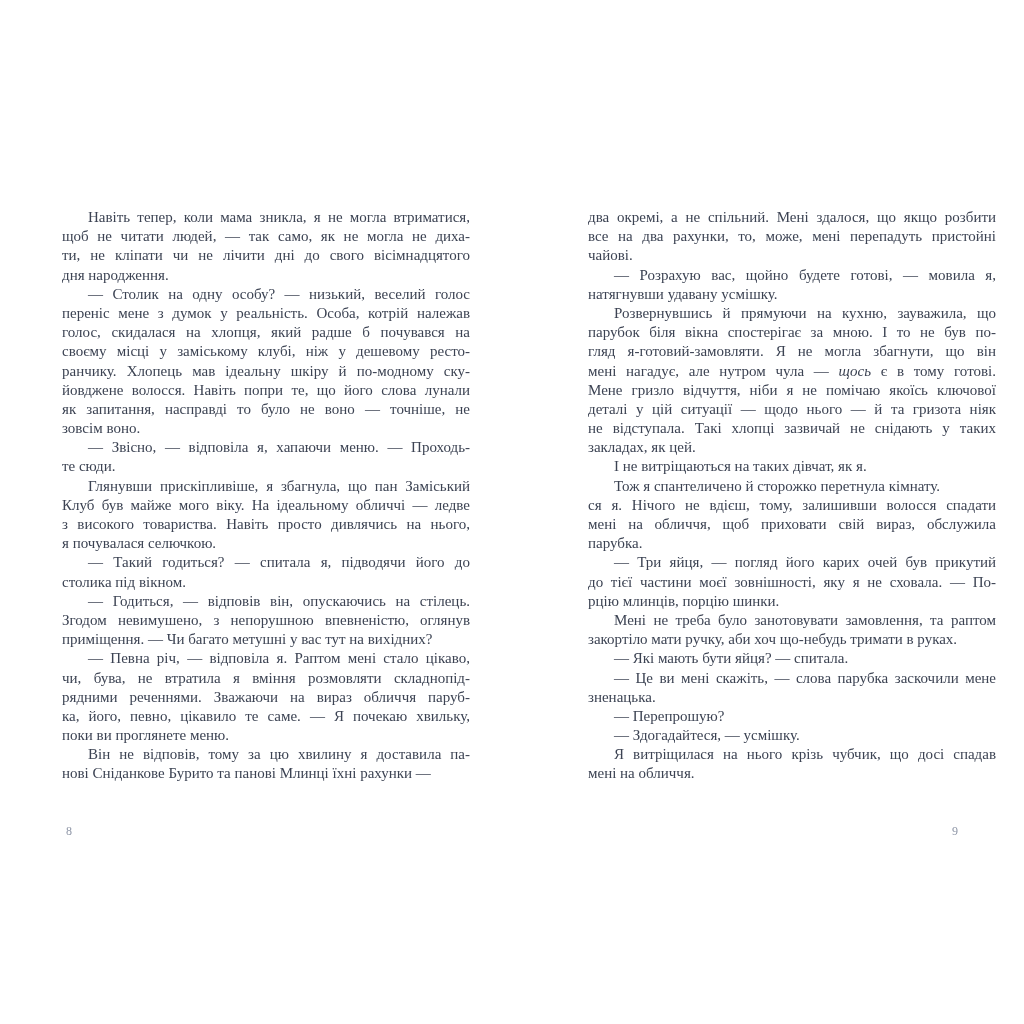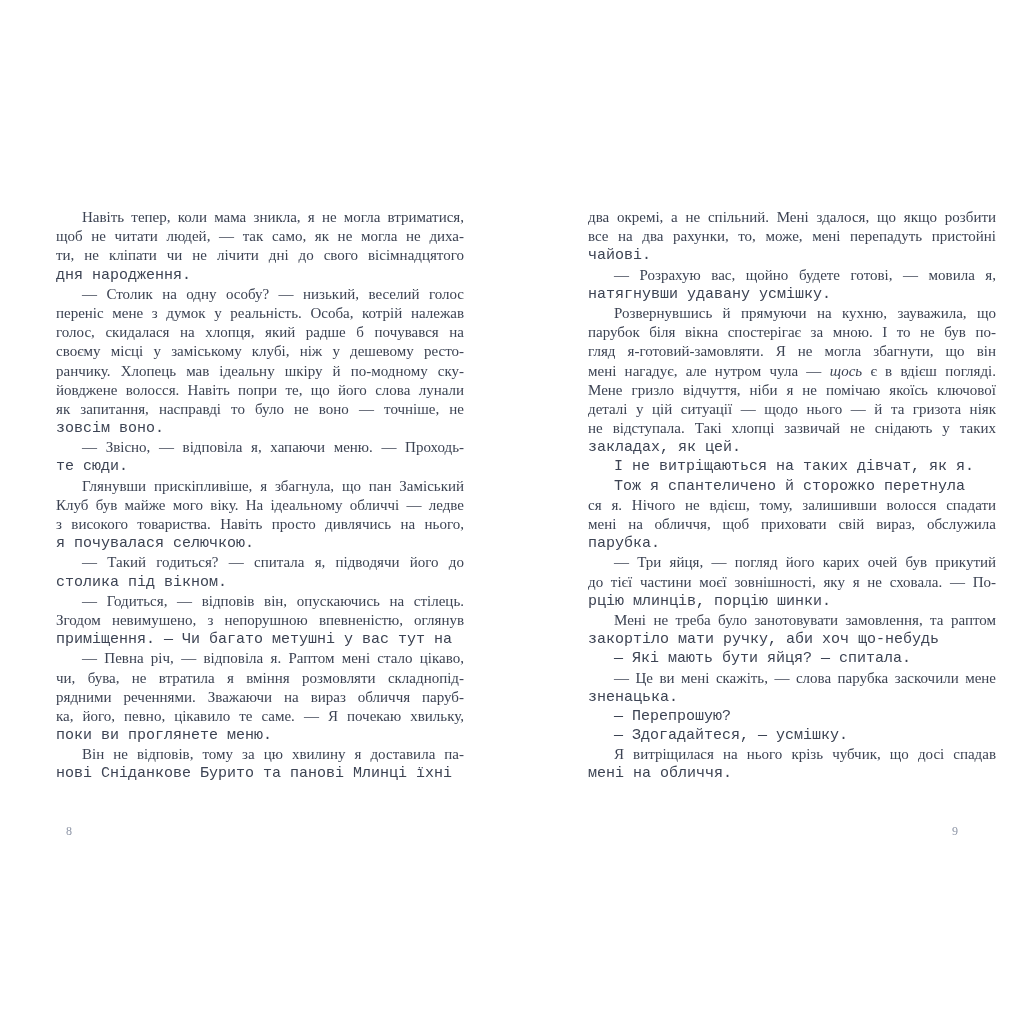--- a/index.html
+++ b/index.html
@@ -20,35 +20,34 @@
     inset: 0;
     background: #ffffff;
   }
   .page-text {
     position: absolute;
     top: 208px;
     width: 408px;
     font-size: 15px;
     line-height: 19.2px;
   }
-  .page-text.left-col  { left: 56px;  }
+  .page-text.left-col  { left: 62px;  }
   .page-text.right-col { left: 588px; }
   .line {
     height: 19.2px;
     overflow: hidden;
     text-align: justify;
     text-align-last: justify;
     text-justify: inter-word;
     white-space: normal;
   }
   .line.indent { padding-left: 26px; }
   .line.pend {
     text-align: left;
     text-align-last: left;
-    font-family: Liberation Mono, monospace;
   }
   .line .it { font-style: italic; }
   .folio {
     position: absolute;
     top: 824px;
     font-size: 12px;
     line-height: 14px;
     color: #8d95a6;
   }
   .folio.folio-left  { left: 66px; }
@@ -94,21 +93,21 @@
 
   <div class="page-text right-col">
       <div class="line">два окремі, а не спільний. Мені здалося, що якщо розбити</div>
       <div class="line">все на два рахунки, то, може, мені перепадуть пристойні</div>
       <div class="line pend">чайові.</div>
       <div class="line indent">— Розрахую вас, щойно будете готові, — мовила я,</div>
       <div class="line pend">натягнувши удавану усмішку.</div>
       <div class="line indent">Розвернувшись й прямуючи на кухню, зауважила, що</div>
       <div class="line">парубок біля вікна спостерігає за мною. І то не був по-</div>
       <div class="line">гляд я-готовий-замовляти. Я не могла збагнути, що він</div>
-      <div class="line"><span>мені нагадує, але нутром чула — </span><span class="it">щось</span><span> є в вдієш погляді.</span></div>
+      <div class="line"><span>мені нагадує, але нутром чула — </span><span class="it">щось</span><span> є в тому готові.</span></div>
       <div class="line">Мене гризло відчуття, ніби я не помічаю якоїсь ключової</div>
       <div class="line">деталі у цій ситуації — щодо нього — й та гризота ніяк</div>
       <div class="line">не відступала. Такі хлопці зазвичай не снідають у таких</div>
       <div class="line pend">закладах, як цей.</div>
       <div class="line indent pend">І не витріщаються на таких дівчат, як я.</div>
       <div class="line indent pend">Тож я спантеличено й сторожко перетнула кімнату.</div>
       <div class="line">ся я. Нічого не вдієш, тому, залишивши волосся спадати</div>
       <div class="line">мені на обличчя, щоб приховати свій вираз, обслужила</div>
       <div class="line pend">парубка.</div>
       <div class="line indent">— Три яйця, — погляд його карих очей був прикутий</div>

